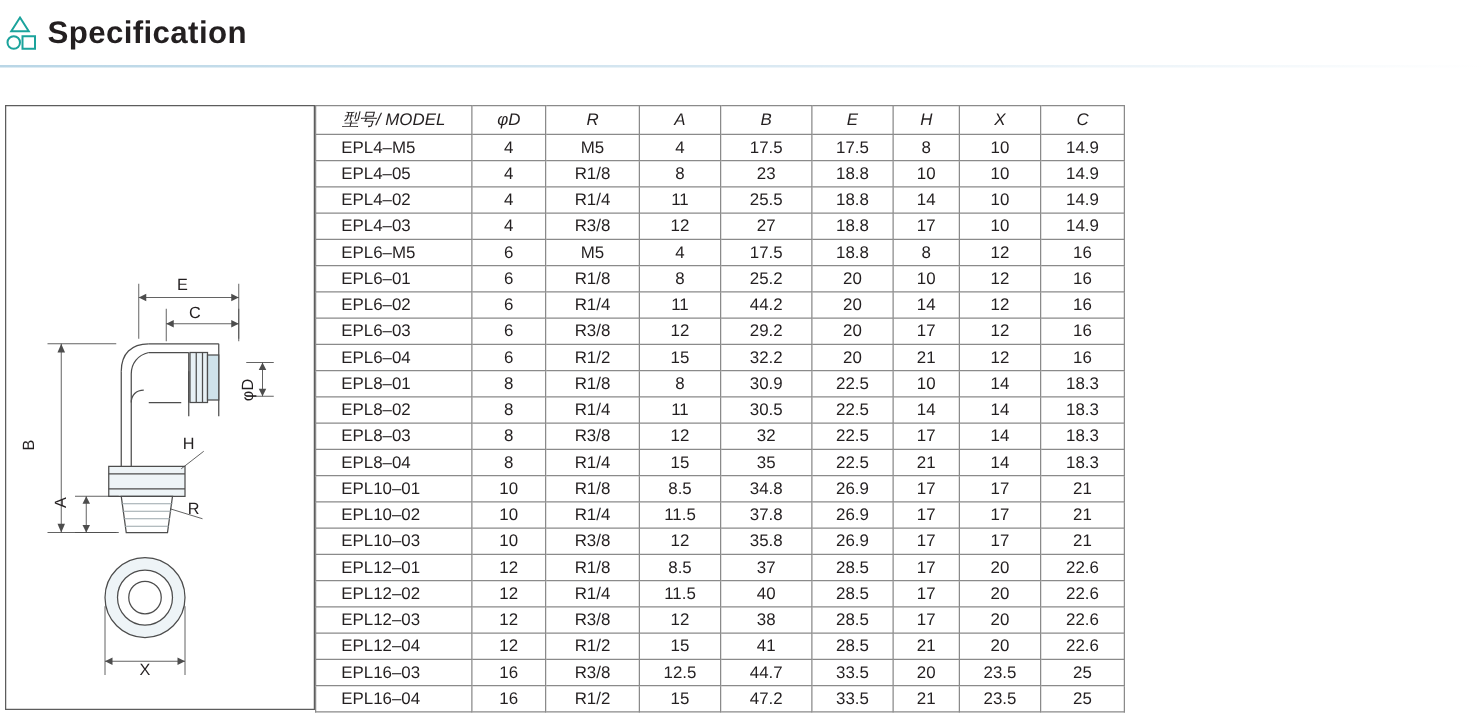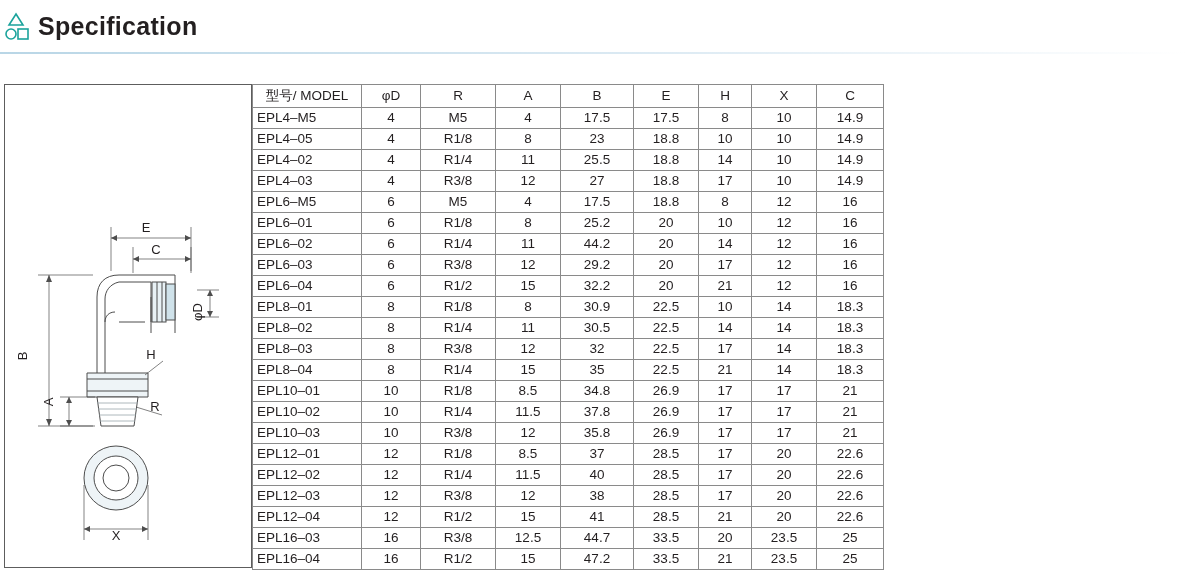--- a/index.html
+++ b/index.html
@@ -81,26 +81,27 @@
     padding: 0 4px;
     text-align: center;
     font-weight: normal;
     white-space: nowrap;
     background: #ffffff;
   }
   table.spec th {
     font-weight: normal;
     height: 22px;
     line-height: 22px;
+    font-style: italic;
   }
   table.spec th.model-col,
   table.spec td.model-col {
     width: 100px;
     text-align: left;
-    padding-left: 4px;
+    padding-left: 20px;
   }
   table.spec th.model-col { text-align: center; padding-left: 4px; }
   table.spec .c-d  { width: 50px; }
   table.spec .c-r  { width: 66px; }
   table.spec .c-a  { width: 56px; }
   table.spec .c-b  { width: 64px; }
   table.spec .c-e  { width: 56px; }
   table.spec .c-h  { width: 44px; }
   table.spec .c-x  { width: 56px; }
   table.spec .c-c  { width: 58px; }

